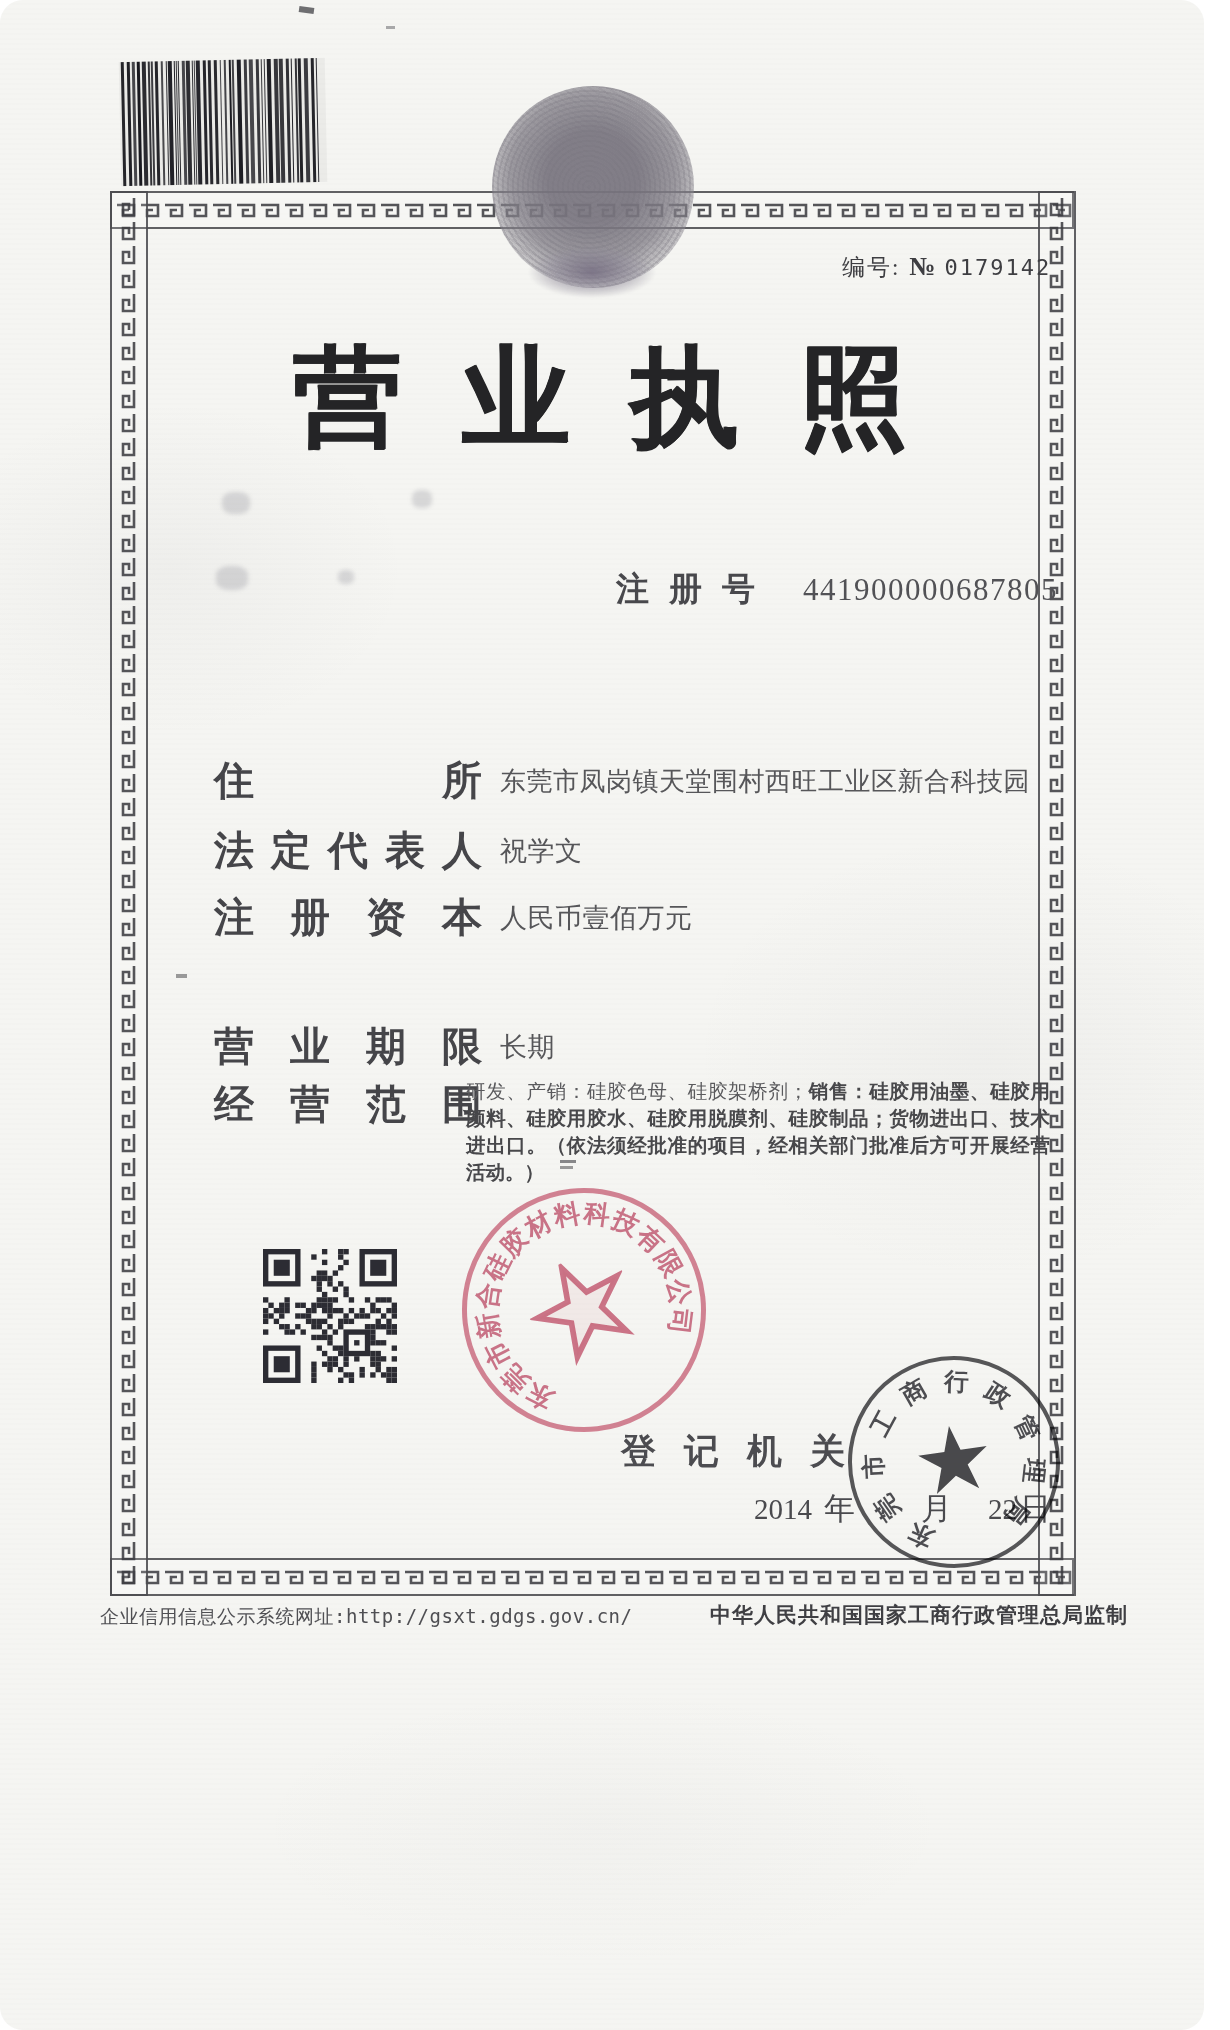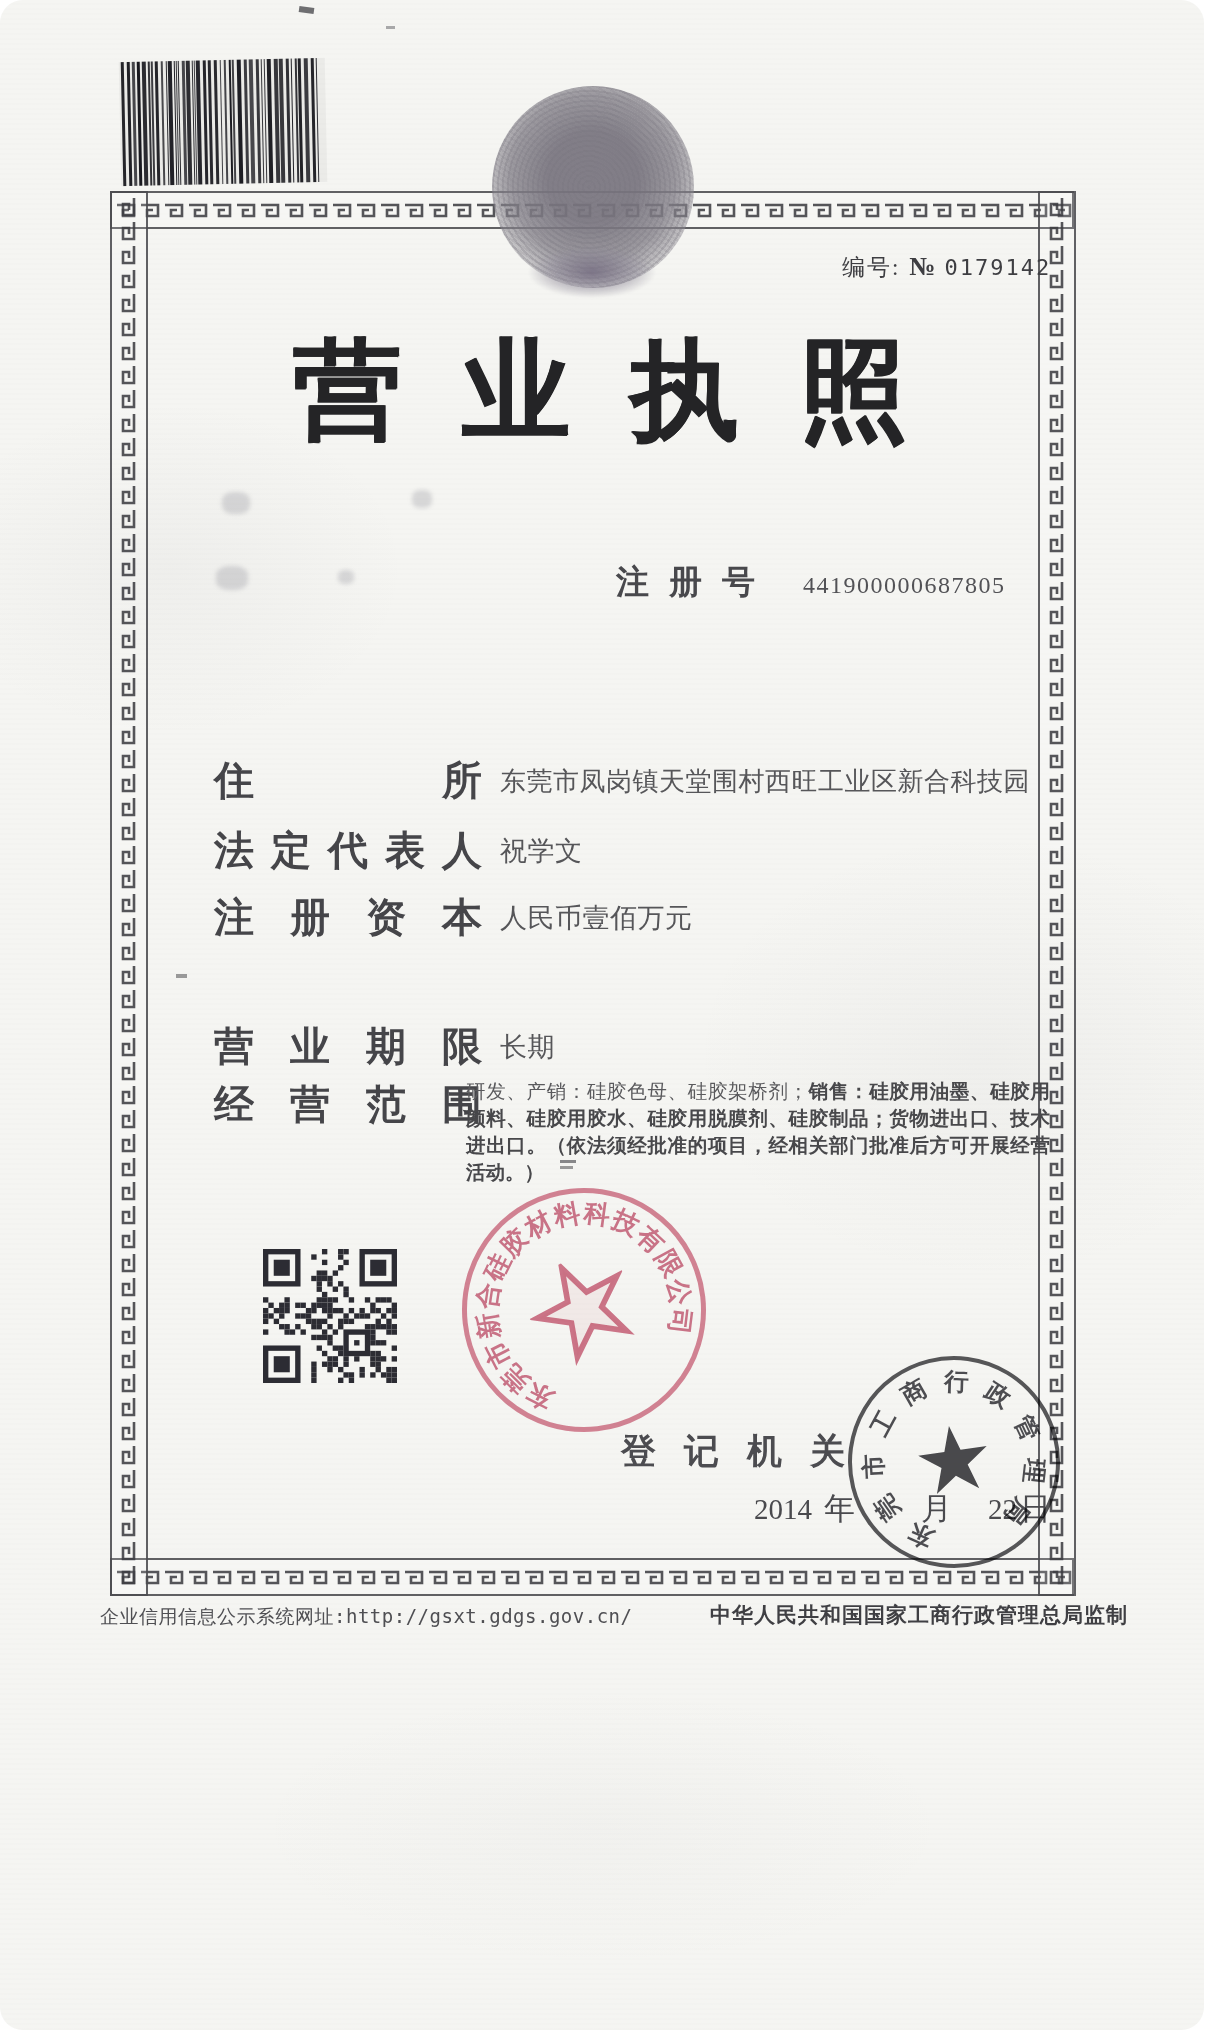--- a/index.html
+++ b/index.html
@@ -32,26 +32,26 @@
   #emblem-tail{left:528px;top:246px;width:128px;height:52px;border-radius:50%;
     background:radial-gradient(closest-side, rgba(116,108,128,.85), rgba(140,135,150,.4) 70%, transparent);
     filter:blur(1.1px);z-index:2;}
   
   #serial{left:842px;top:252px;display:flex;align-items:baseline;gap:9px;color:#3e3e42;}
   #serial .s-label{font-size:23px;letter-spacing:2px;}
   #serial .s-no{font-size:26px;font-weight:bold;}
   #serial .s-num{font-family:"DejaVu Sans Mono","Liberation Mono",monospace;font-size:22px;letter-spacing:2px;}
   
   #title{left:293px;top:342px;width:614px;font-size:108px;line-height:112px;font-weight:bold;color:#242426;
-    text-align:justify;text-align-last:justify;font-family:Liberation Mono, monospace;
+    text-align:justify;text-align-last:justify;font-family:Liberation Serif, serif;
     text-shadow:1px 0 0 #242426, 0 1px 0 #2a2a2c;}
   
   #regno{left:616px;top:532px;display:flex;align-items:baseline;gap:28px;}
   #regno .rn-label{font-size:33px;font-weight:bold;letter-spacing:20px;color:#48484c;}
-  #regno .rn-value{font-size:24px;color:#525256;letter-spacing:1.5px;margin-top:40px;}
+  #regno .rn-value{font-size:31px;color:#525256;letter-spacing:1.5px;margin-top:40px;}
   
   .row{position:absolute;left:214px;display:flex;align-items:center;height:50px;}
   .row .lbl{width:268px;font-size:40px;font-weight:bold;color:#454549;text-align:justify;text-align-last:justify;line-height:1;}
   .row .val{margin-left:18px;font-size:27px;color:#565659;letter-spacing:.5px;white-space:nowrap;}
   
   #scope{left:466px;top:1078px;width:584px;font-size:19.5px;line-height:27px;color:#5a5a5d;text-align:justify;}
   #scope .bold{font-weight:bold;color:#48484b;}
   
   #registrar{left:621px;top:1428px;font-size:35px;font-weight:bold;letter-spacing:28px;color:#4c4c50;white-space:nowrap;}
   #issue-date{left:754px;top:1488px;display:flex;align-items:baseline;font-size:31px;color:#4a4a4e;}

